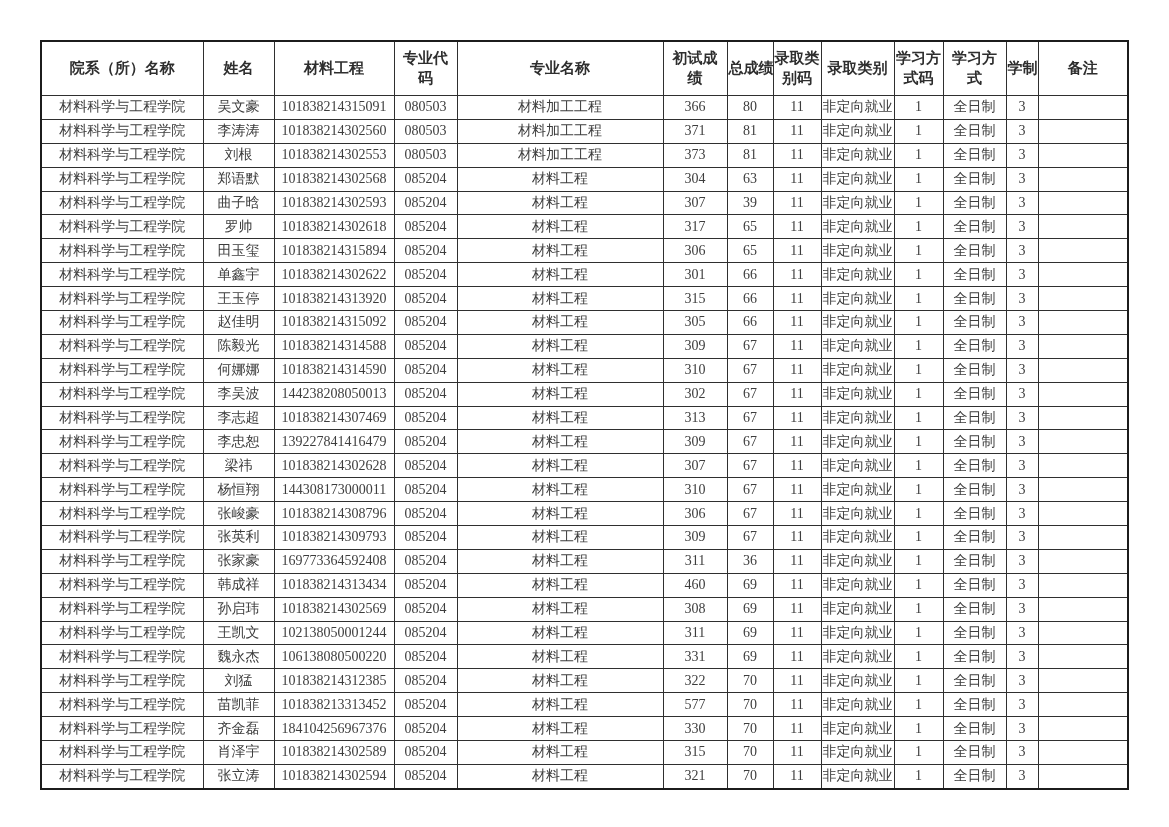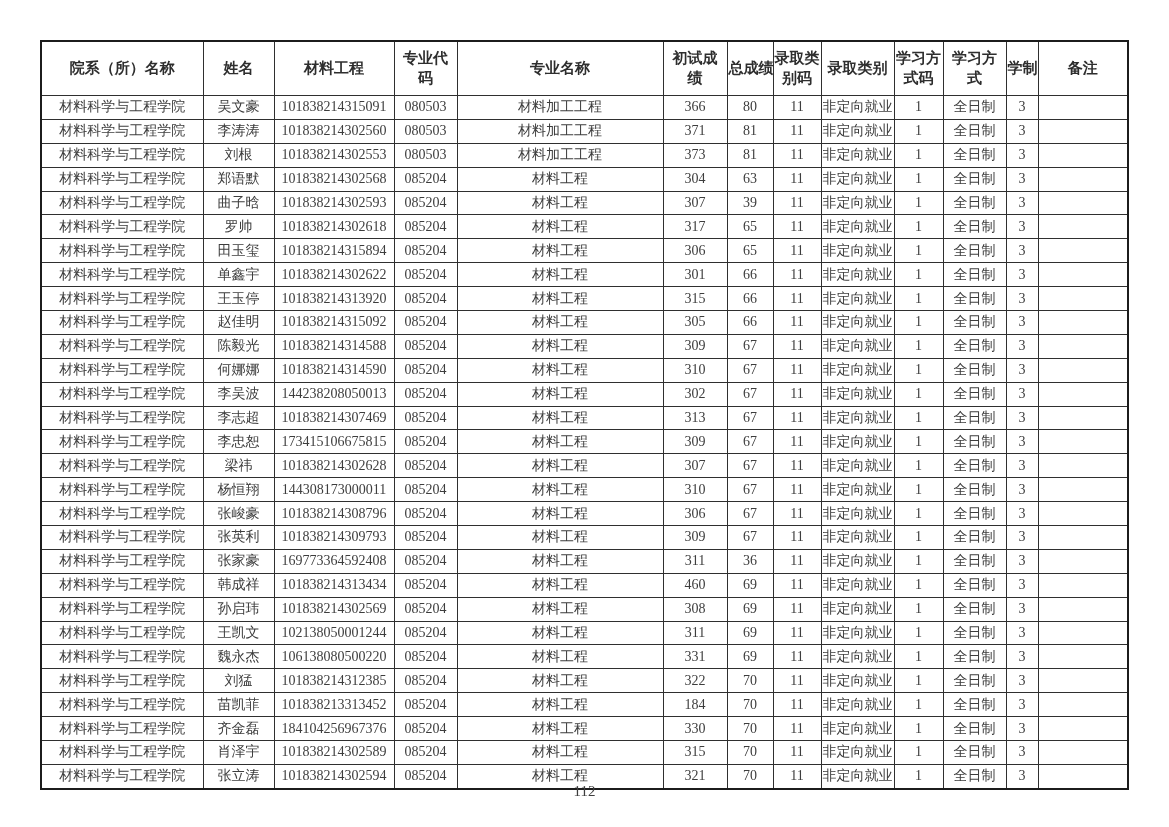--- a/index.html
+++ b/index.html
@@ -328,21 +328,21 @@
           <td>11</td>
           <td>非定向就业</td>
           <td>1</td>
           <td>全日制</td>
           <td>3</td>
           <td></td>
         </tr>
         <tr>
           <td>材料科学与工程学院</td>
           <td>李忠恕</td>
-          <td>173415106675815</td>
+          <td>139227841416479</td>
           <td>085204</td>
           <td>材料工程</td>
           <td>309</td>
           <td>67</td>
           <td>11</td>
           <td>非定向就业</td>
           <td>1</td>
           <td>全日制</td>
           <td>3</td>
           <td></td>
@@ -496,21 +496,21 @@
           <td>全日制</td>
           <td>3</td>
           <td></td>
         </tr>
         <tr>
           <td>材料科学与工程学院</td>
           <td>苗凯菲</td>
           <td>101838213313452</td>
           <td>085204</td>
           <td>材料工程</td>
-          <td>184</td>
+          <td>577</td>
           <td>70</td>
           <td>11</td>
           <td>非定向就业</td>
           <td>1</td>
           <td>全日制</td>
           <td>3</td>
           <td></td>
         </tr>
         <tr>
           <td>材料科学与工程学院</td>
@@ -553,15 +553,14 @@
           <td>11</td>
           <td>非定向就业</td>
           <td>1</td>
           <td>全日制</td>
           <td>3</td>
           <td></td>
         </tr>
       </tbody>
   </table>
 
-  <div class="page-number">112</div>
 
 </div>
 
 </body></html>

